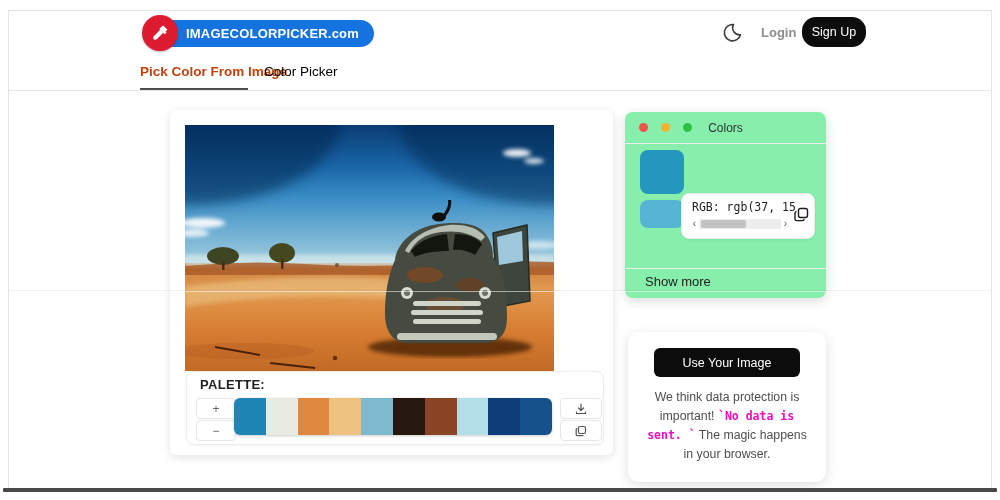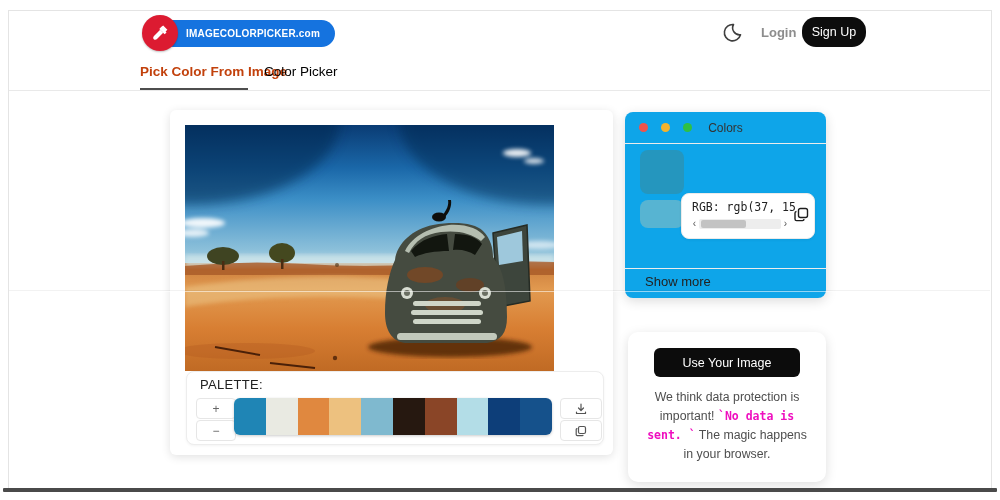--- a/index.html
+++ b/index.html
@@ -12,45 +12,45 @@
   
   .page-frame{left:8px;top:10px;width:982px;height:479px;border:1px solid #e4e4e4;border-bottom:none;background:#fff;}
   .bottom-bar{left:3px;top:488px;width:994px;height:4px;background:#4a4a4a;border-radius:1px;}
   .nav-divider{left:9px;top:90px;width:981px;height:1px;background:#e9e9e9;}
   .section-line{left:9px;top:290px;width:981px;height:2px;z-index:60;pointer-events:none;
     background:linear-gradient(180deg,rgba(0,0,0,.05) 0 50%,rgba(255,255,255,.55) 50% 100%);}
   
   .logo-badge{left:142px;top:15px;width:36px;height:36px;border-radius:50%;background:#dc1b31;z-index:3;
     display:flex;align-items:center;justify-content:center;box-shadow:0 1px 2px rgba(0,0,0,.25);cursor:pointer;}
   .logo-pill{left:160px;top:20px;height:27px;line-height:27px;padding:0 15px 0 26px;border-radius:14px;
-    background:#1573df;color:#fff;font-weight:bold;font-size:10px;letter-spacing:.2px;z-index:2;cursor:pointer;}
+    background:#1573df;color:#fff;font-weight:bold;font-size:13px;letter-spacing:.2px;z-index:2;cursor:pointer;}
   .moon-btn{left:720px;top:21px;width:24px;height:24px;cursor:pointer;}
   .login-link{left:761px;top:25px;font-size:13px;color:#8d8d8d;cursor:pointer;font-weight:bold;}
   .signup-btn{left:802px;top:17px;width:64px;height:30px;background:#0d0d0d;color:#fff;border-radius:14px;
     font-size:12.5px;display:flex;align-items:center;justify-content:center;cursor:pointer;}
   .tab{top:64px;font-size:13.5px;cursor:pointer;}
   .tab-active{left:140px;color:#c2410c;font-weight:bold;}
   .tab-underline{left:140px;top:88px;width:108px;height:2px;background:#4e4e4e;}
   .tab-inactive{left:264px;color:#000000;}
   
   .left-card{left:170px;top:110px;width:443px;height:345px;background:#fff;border-radius:6px;
     box-shadow:0 2px 10px rgba(0,0,0,.12);}
   .photo{left:185px;top:125px;width:369px;height:246px;cursor:crosshair;}
   .palette-box{left:186px;top:371px;width:416px;height:72px;border:1px solid #ededed;border-radius:8px;
     box-shadow:0 1px 3px rgba(0,0,0,.05);background:#fff;}
-  .palette-label{left:200px;top:377px;font-size:13px;font-weight:normal;color:#222;letter-spacing:.3px;}
+  .palette-label{left:200px;top:377px;font-size:13px;font-weight:bold;color:#222;letter-spacing:.3px;}
   .pm-btn{left:196px;width:38px;height:19px;border:1px solid #e6e6e6;border-radius:4px;background:#fff;
     color:#666;font-size:12px;display:flex;align-items:center;justify-content:center;cursor:pointer;}
   .swatch-strip{left:234px;top:398px;width:318px;height:37px;border-radius:6px;overflow:hidden;display:flex;
     box-shadow:0 1px 3px rgba(0,0,0,.2);}
   .swatch{flex:1 1 0;cursor:pointer;}
   .mini-btn{left:560px;width:40px;height:19px;border:1px solid #e6e6e6;border-radius:4px;background:#fff;
     display:flex;align-items:center;justify-content:center;cursor:pointer;color:#555;}
   
-  .colors-panel{left:625px;top:112px;width:201px;height:186px;background:#0ea5e9;border-radius:8px;
+  .colors-panel{left:625px;top:112px;width:201px;height:186px;background:#86efac;border-radius:8px;
     box-shadow:0 3px 12px rgba(0,0,0,.14);z-index:2;}
   .cp-header{left:0;top:0;width:100%;height:31px;border-bottom:1px solid #ececec;}
   .dot{top:11px;width:9px;height:9px;border-radius:50%;}
   .cp-title{left:0;top:9px;width:100%;text-align:center;font-size:12px;color:#333;}
   .hex-swatch{left:15px;top:38px;width:44px;height:44px;border-radius:8px;cursor:pointer;}
   .hex-box{left:66px;top:41px;width:122px;height:37px;border:1px solid #ebebeb;border-radius:8px;background:#fff;
     box-shadow:0 1px 3px rgba(0,0,0,.06);}
   .hex-text{left:10px;top:11px;font-family:"DejaVu Sans Mono",monospace;font-size:12px;color:#222;white-space:nowrap;}
   .copy-btn{cursor:pointer;color:#1d1d1d;}
   .rgb-swatch{left:15px;top:88px;width:44px;height:28px;border-radius:8px;cursor:pointer;}

